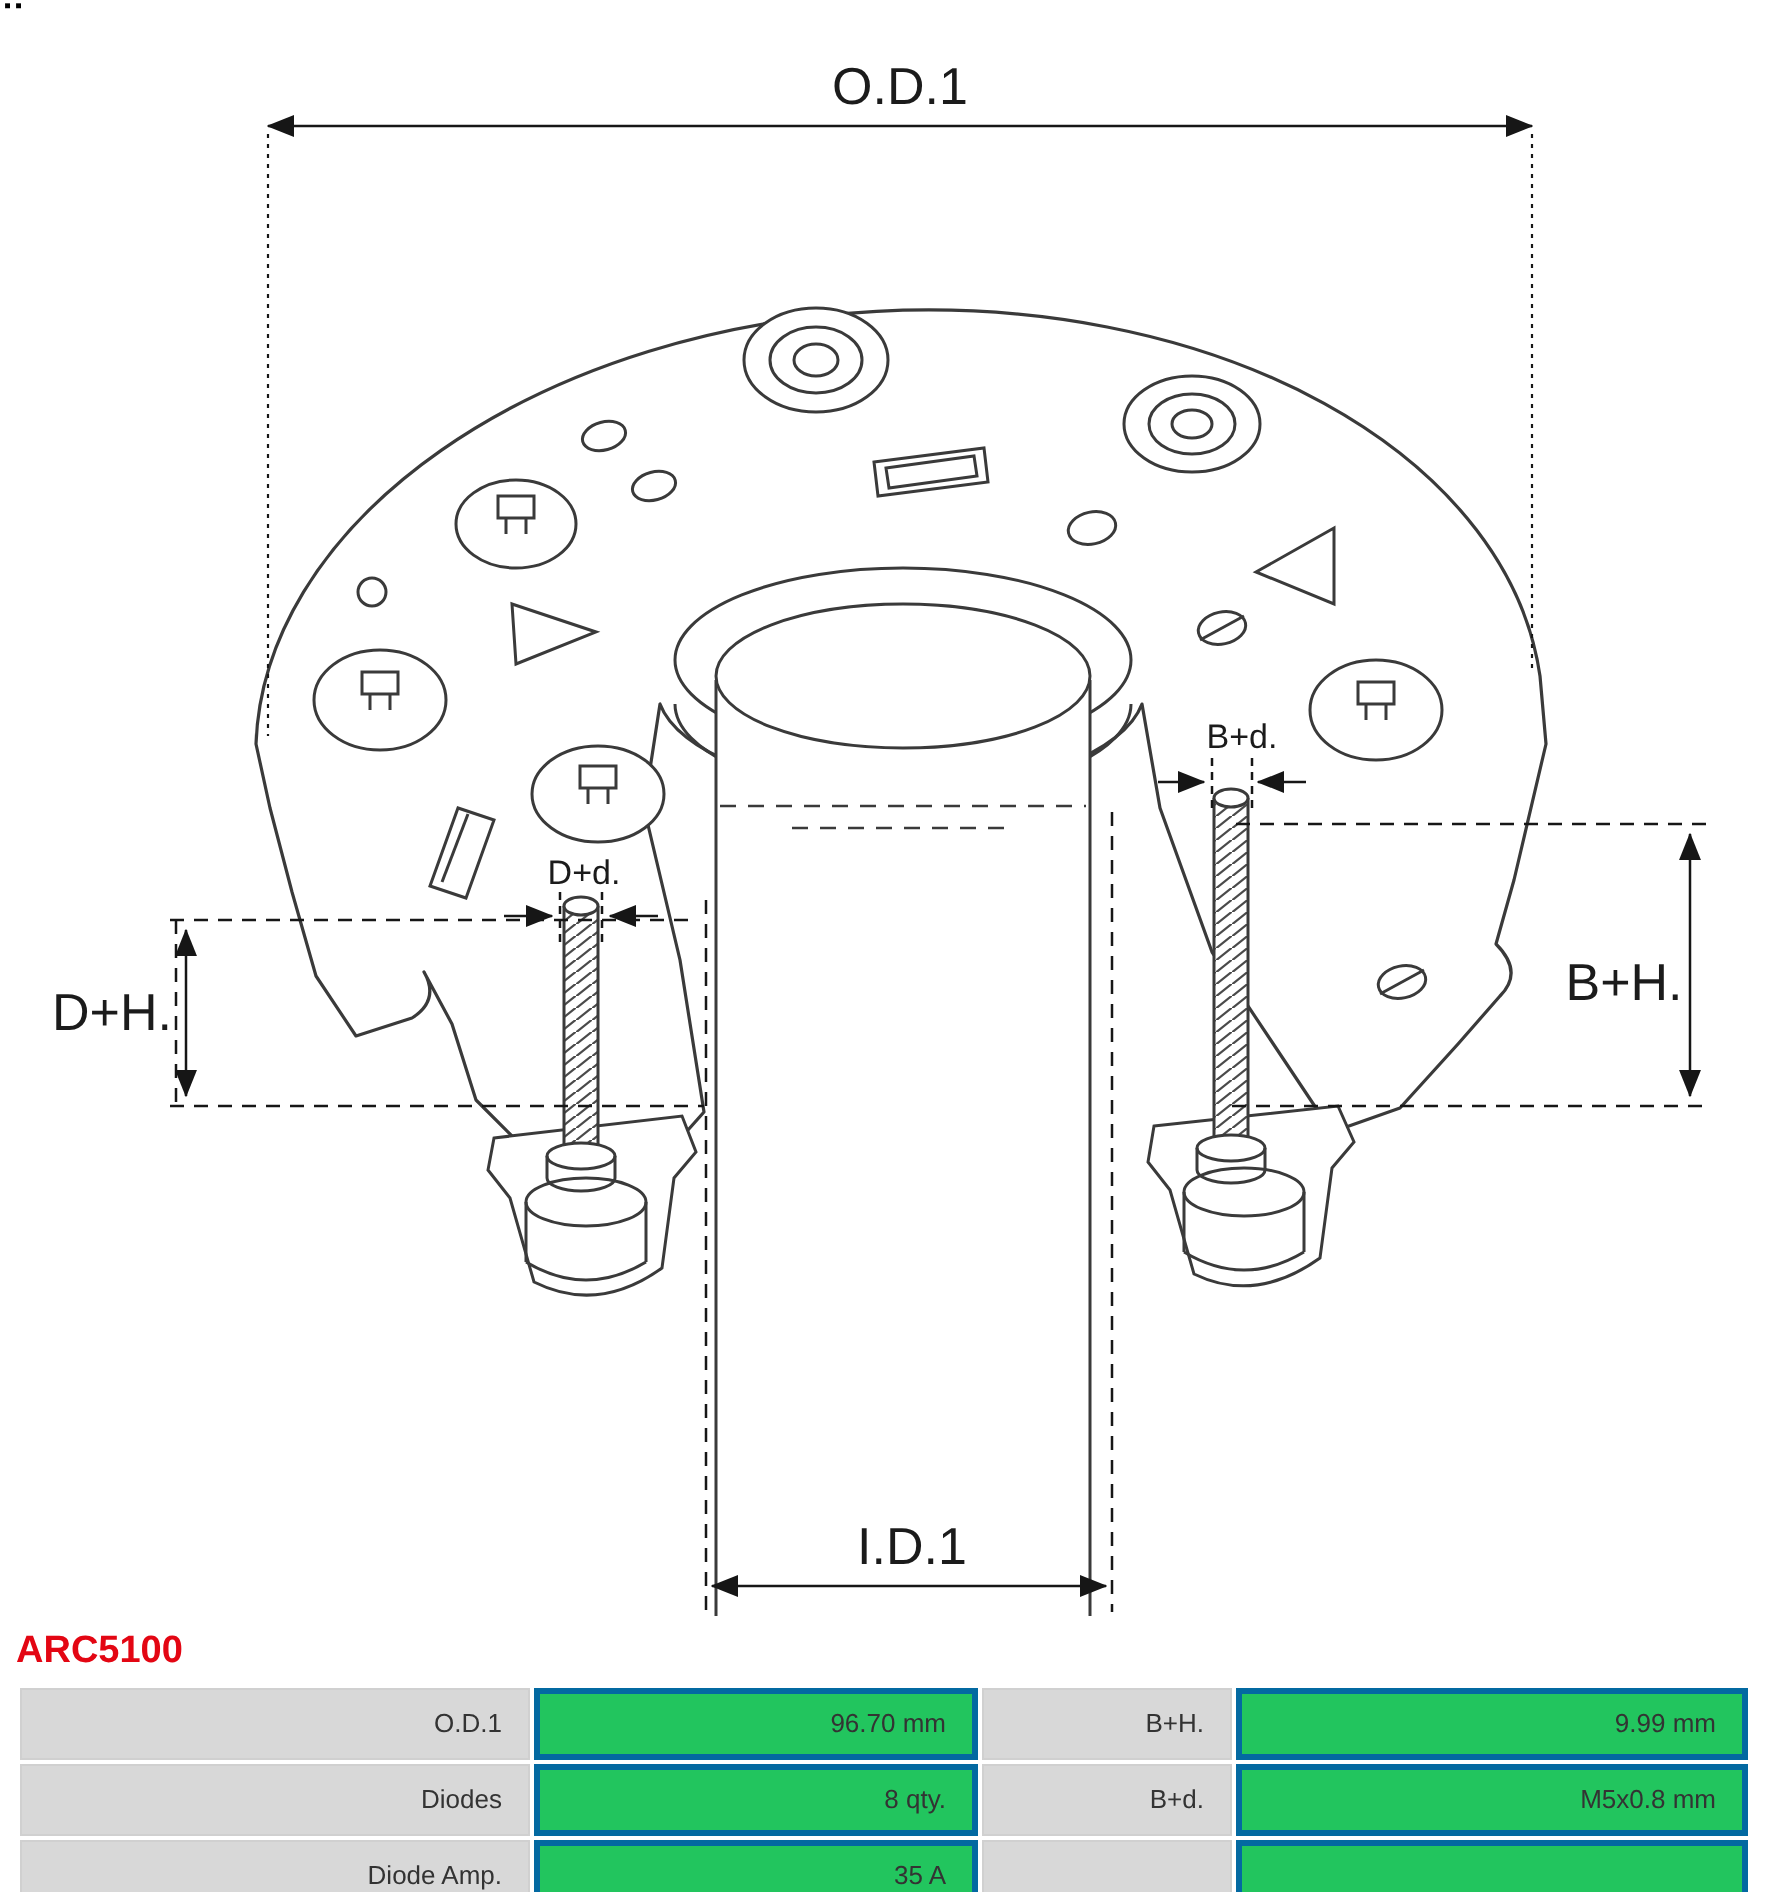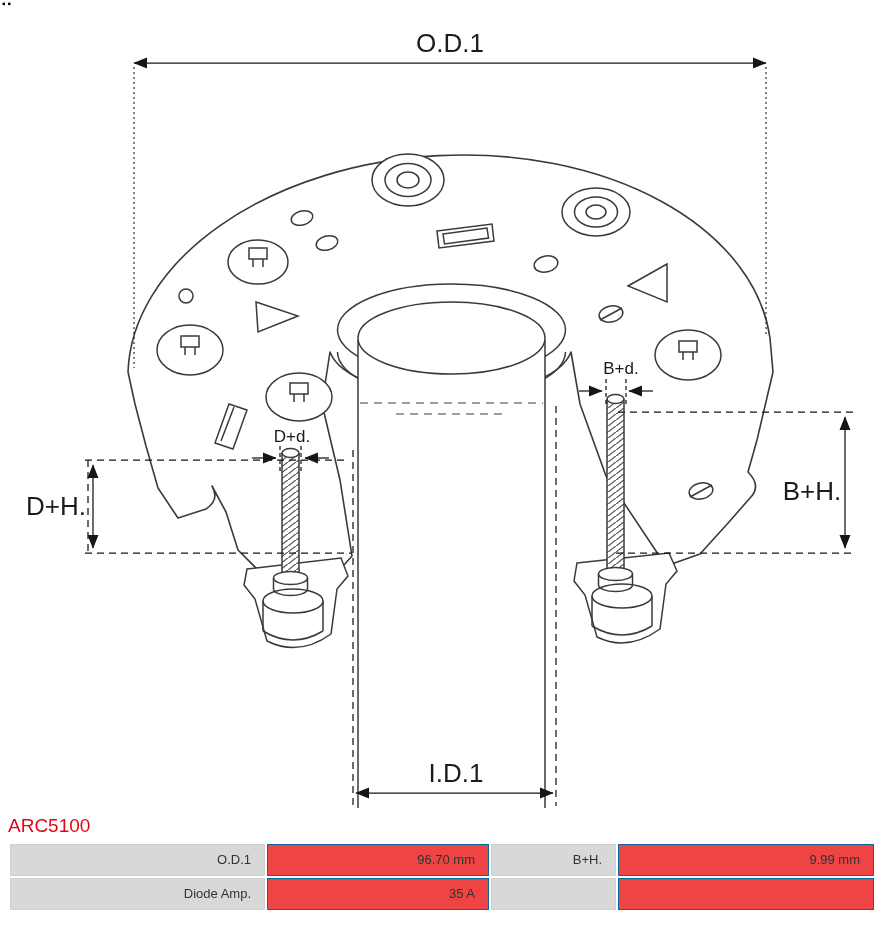--- a/index.html
+++ b/index.html
@@ -1,25 +1,25 @@
 <!DOCTYPE html>
 <html><head>
 <meta charset="utf-8">
 <style>
   html,body { margin:0; padding:0; background:#fff; }
   body { width:890px; height:946px; font-family:"Liberation Sans",sans-serif; }
   .page { position:relative; width:890px; height:946px; overflow:hidden; background:#fff; }
   .corner { position:absolute; top:-2px; left:2px; font-size:10px; letter-spacing:2px; color:#000; }
   .drawing { display:block; }
   svg text { font-family:"Liberation Sans",sans-serif; }
-  .part-code { margin:2px 0 5px 8px; font-size:19px; line-height:23px; color:#e30613; }
+  .part-code { margin:2px 0 5px 8px; font-size:19px; line-height:23px; color:#e30613;font-weight:bold; }
   table.spec { margin:0 0 0 8px; border-collapse:separate; border-spacing:2px; font-size:13px; color:#333; }
   table.spec td { padding:7px 13px 7px 11px; text-align:right; height:16px; line-height:16px; white-space:nowrap; }
   td.lab { background:#d8d8d8; border:1px solid #d0d0d0; }
-  td.val { background:#ef4444; border:1px solid #0369a1; }
+  td.val { background:#22c55e; border:3px solid #0369a1; }
 </style>
 </head>
 <body>
 
 <div class="page">
 
   <div class="corner">
     <span>▪▪</span>
   </div>
 
@@ -189,20 +189,26 @@
         <col style="width:256px">
     </colgroup>
     <tbody>
       <tr>
         <td class="lab">O.D.1</td>
         <td class="val">96.70 mm</td>
         <td class="lab">B+H.</td>
         <td class="val">9.99 mm</td>
       </tr>
       <tr>
+        <td class="lab">Diodes</td>
+        <td class="val">8 qty.</td>
+        <td class="lab">B+d.</td>
+        <td class="val">M5x0.8 mm</td>
+      </tr>
+      <tr>
         <td class="lab">Diode Amp.</td>
         <td class="val">35 A</td>
         <td class="lab"></td>
         <td class="val"></td>
       </tr>
     </tbody>
   </table>
 
 </div>
 

